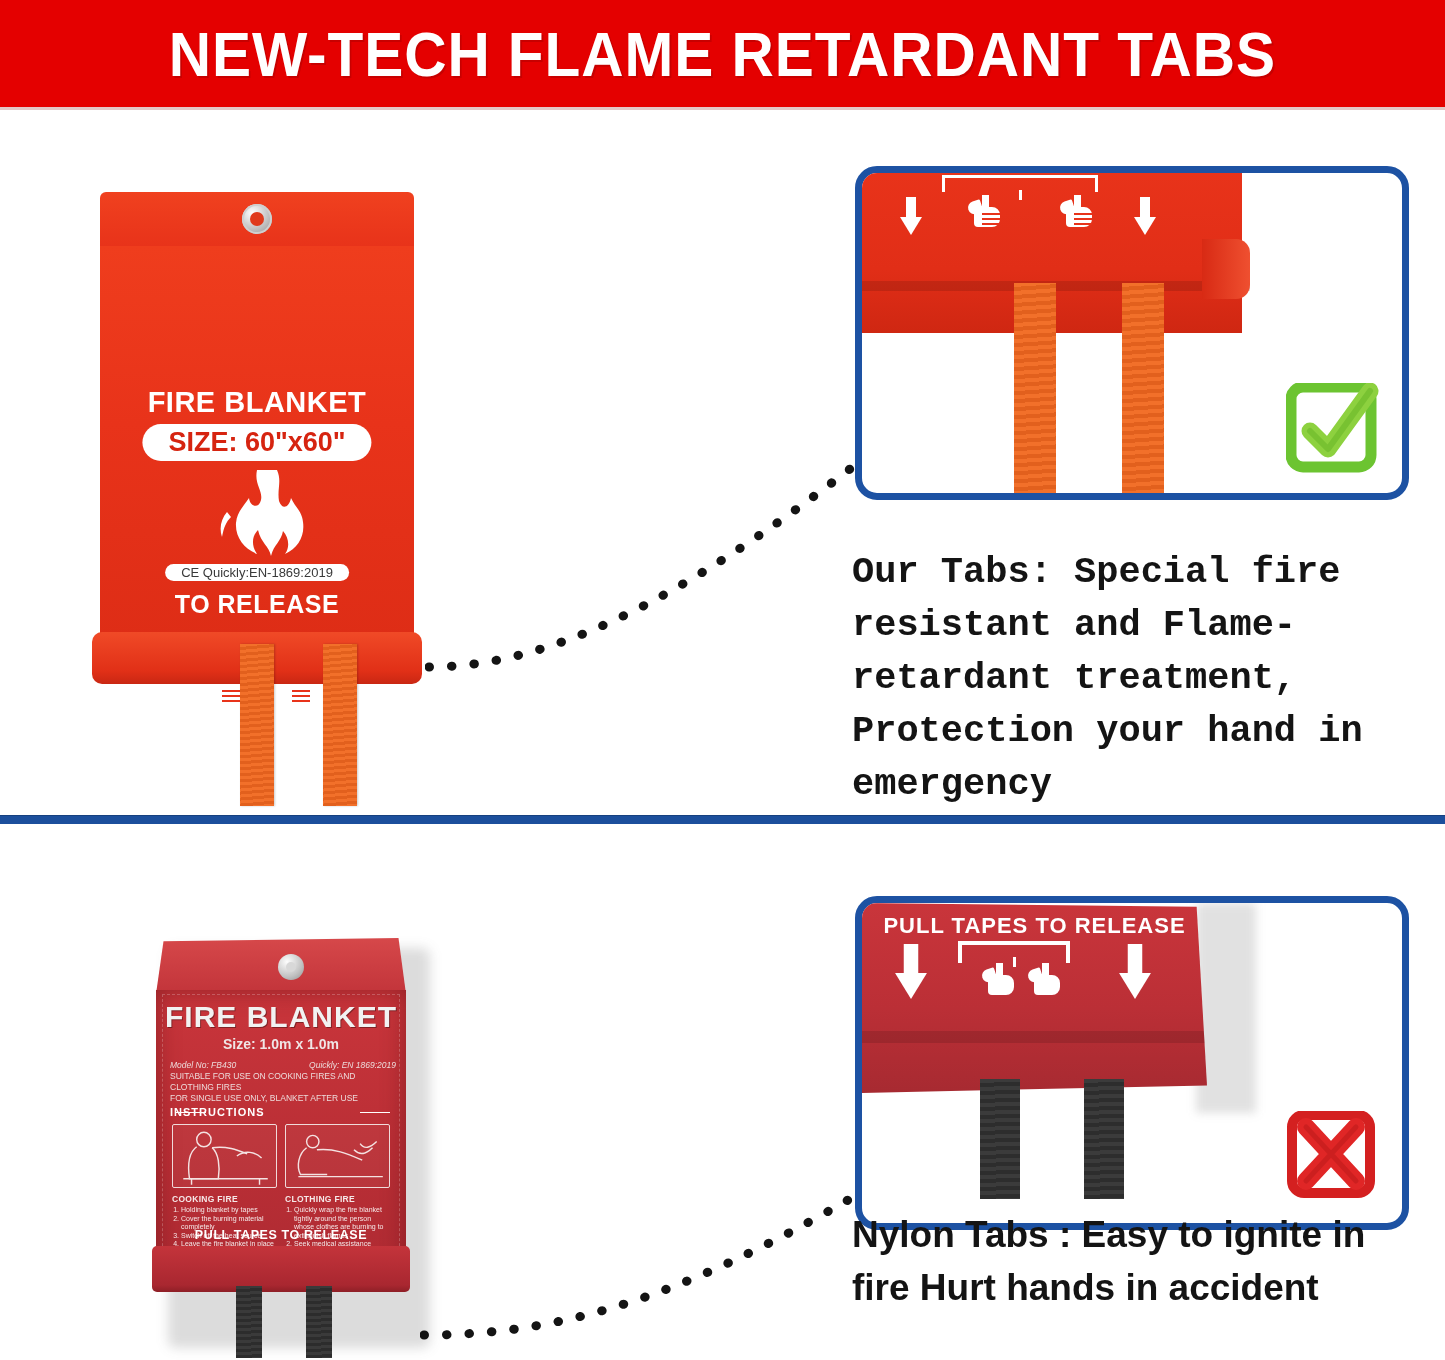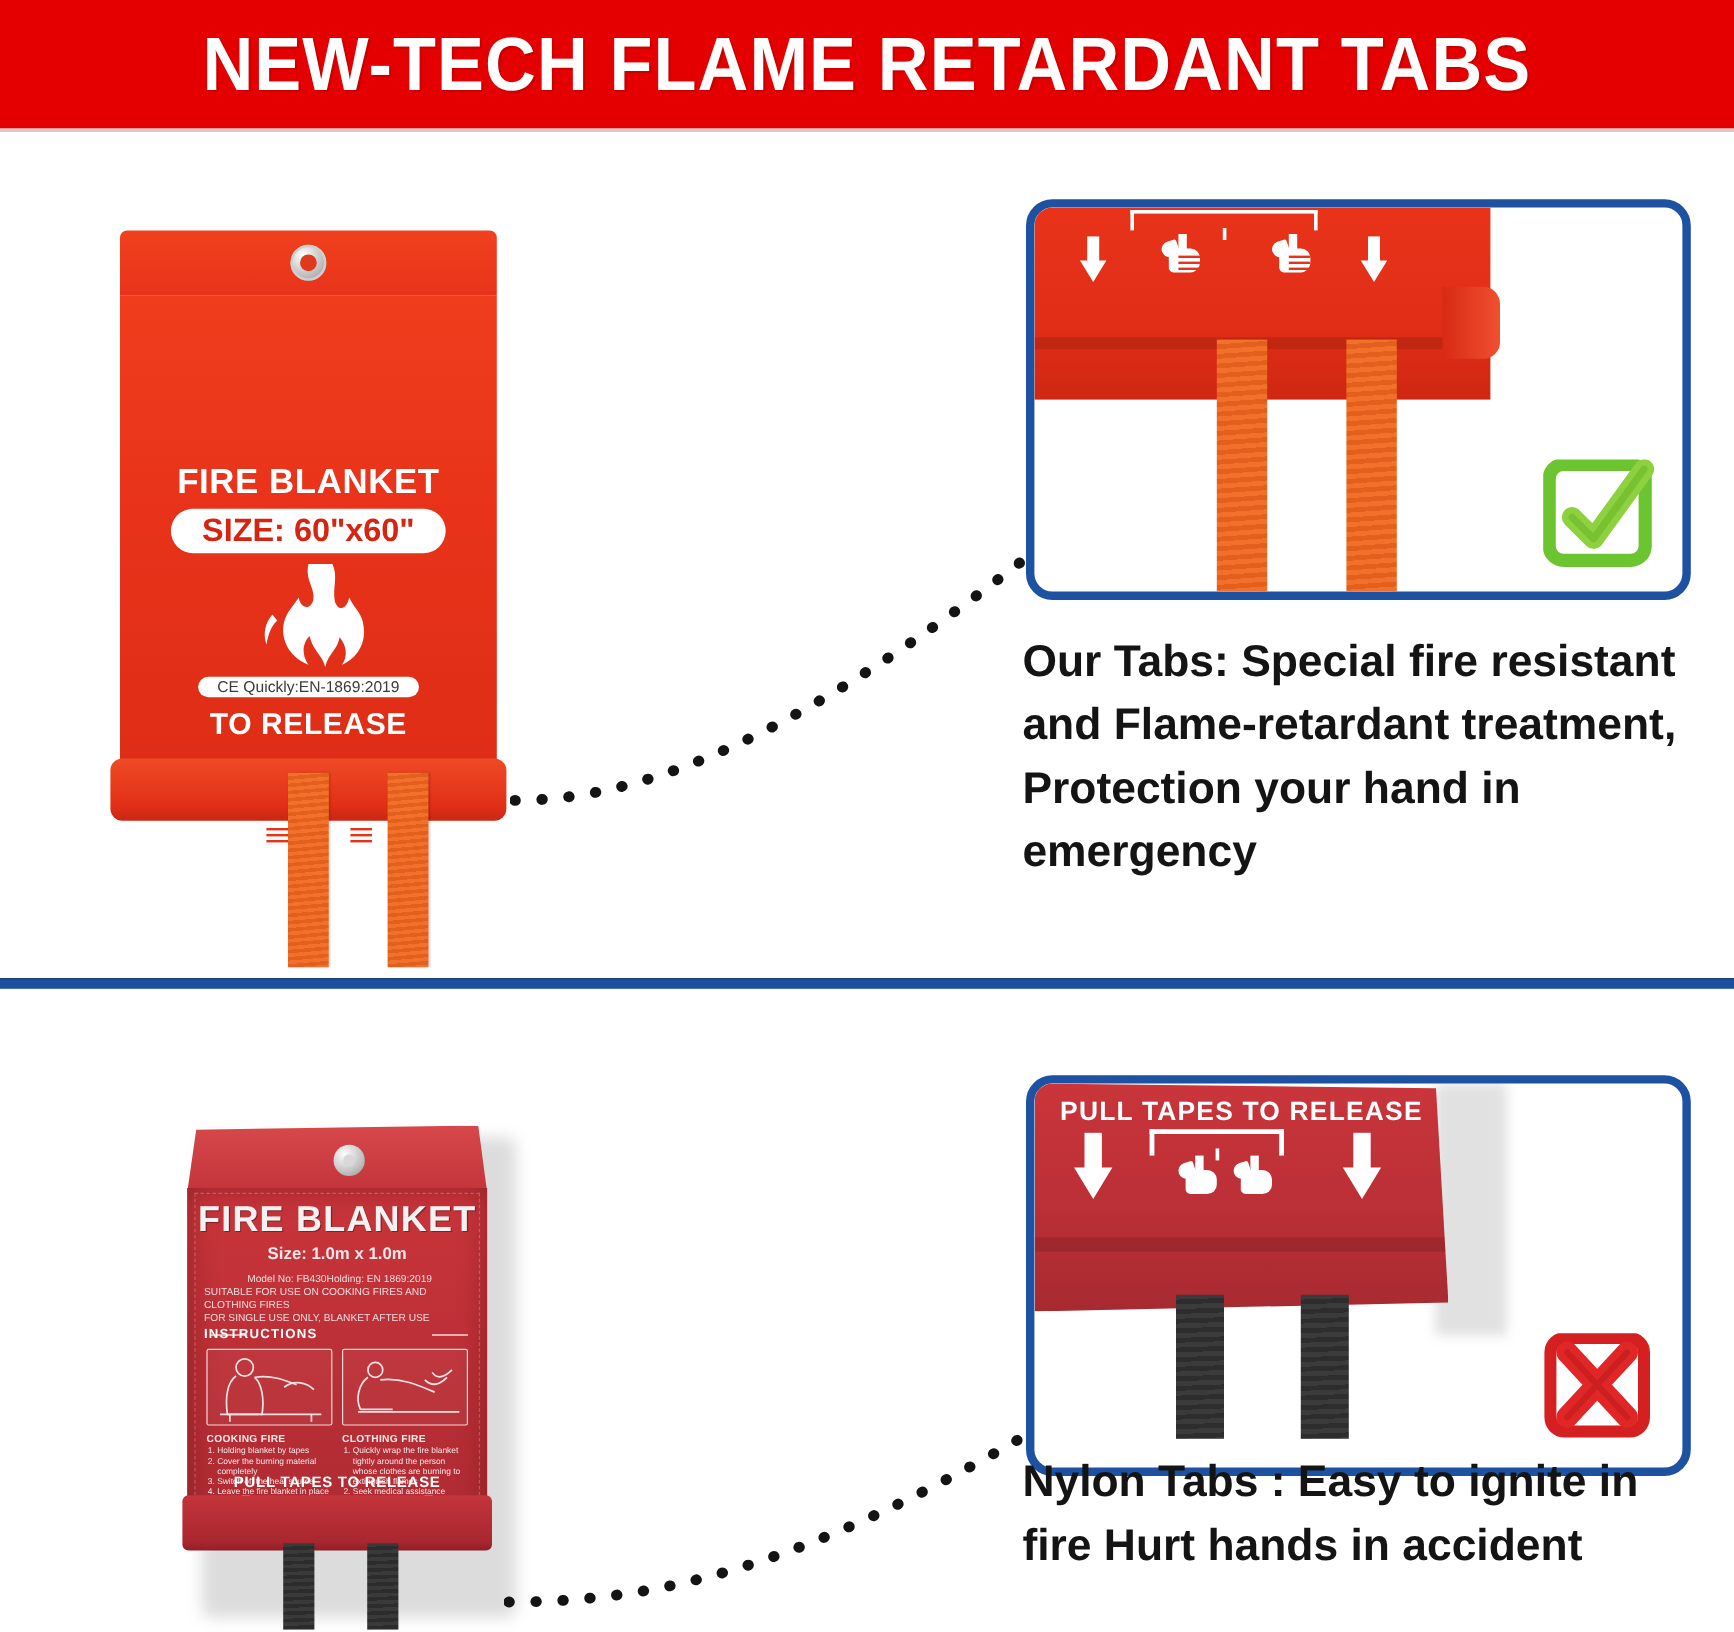--- a/index.html
+++ b/index.html
@@ -178,21 +178,21 @@
     text-shadow:1px 1px 0 rgba(0,0,0,.35);
   }
   .b-size{
     position:absolute;left:0;right:0;top:98px;text-align:center;
     color:#f0e6e6;font-weight:bold;font-size:14px;
   }
   .b-meta{
     position:absolute;left:20px;right:16px;top:122px;
     color:#eddada;font-size:8.5px;line-height:11px;
   }
-  .b-meta .row{display:flex;justify-content:center;}
+  .b-meta .row{display:flex;justify-content:space-between;font-style:italic;}
   .b-inst{
     position:absolute;left:20px;right:16px;top:168px;text-align:left;
     color:#fff;font-weight:bold;font-size:11px;letter-spacing:1px;
   }
   .b-inst::before,.b-inst::after{
     content:"";position:absolute;top:6px;width:30px;height:1px;background:#fff;
   }
   .b-inst::before{left:6px;}
   .b-inst::after{right:6px;}
   .b-panels{
@@ -281,21 +281,21 @@
   .badge{position:absolute;width:96px;height:92px;}
   .badge.ok{right:20px;bottom:18px;}
   .badge.no{right:20px;bottom:20px;}
 
   
   .caption{
     position:absolute;
     font-weight:bold;color:#141414;
     font-size:37px;line-height:53px;
   }
-  .caption.top{left:852px;top:524px;width:580px;}
+  .caption.top{left:852px;top:546px;width:580px;font-family:Liberation Mono, monospace;}
   .caption.bottom{left:852px;top:1208px;width:580px;}
 
   .dots{position:absolute;}
   .dots.top{left:425px;top:455px;}
   .dots.bottom{left:420px;top:1185px;}
 </style>
 </head>
 <body>
 
 <div class="banner">
@@ -412,21 +412,21 @@
   <div class="neck"></div>
   <div class="grommet2"></div>
   <div class="face"></div>
 
   <div class="b-title">FIRE BLANKET</div>
   <div class="b-size">Size: 1.0m x 1.0m</div>
 
   <div class="b-meta">
     <div class="row">
       <span>Model No: FB430</span>
-      <span>Holding: EN 1869:2019</span>
+      <span>Quickly: EN 1869:2019</span>
     </div>
     <div>SUITABLE FOR USE ON COOKING FIRES AND CLOTHING FIRES</div>
     <div>FOR SINGLE USE ONLY, BLANKET AFTER USE</div>
   </div>
 
   <div class="b-inst">INSTRUCTIONS</div>
 
   <div class="b-panels">
     <div class="b-panel">
       <svg width="100%" height="100%" viewBox="0 0 100 60">

